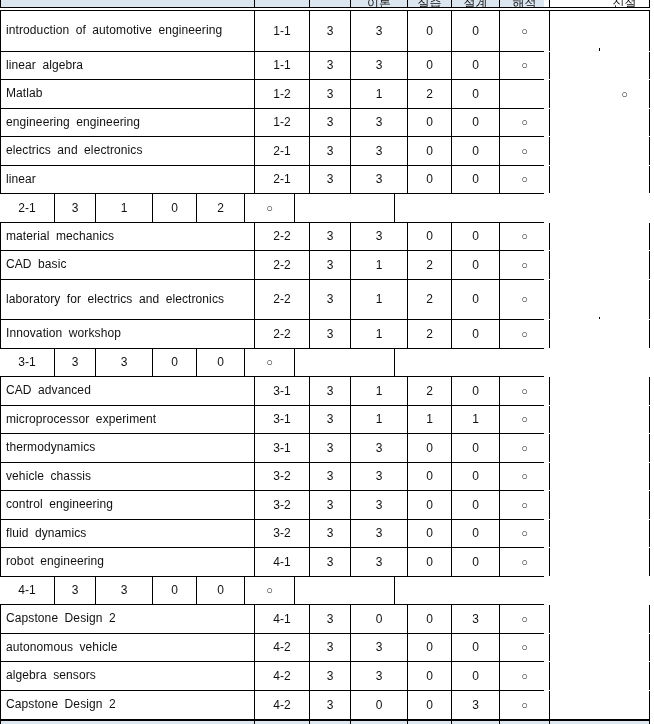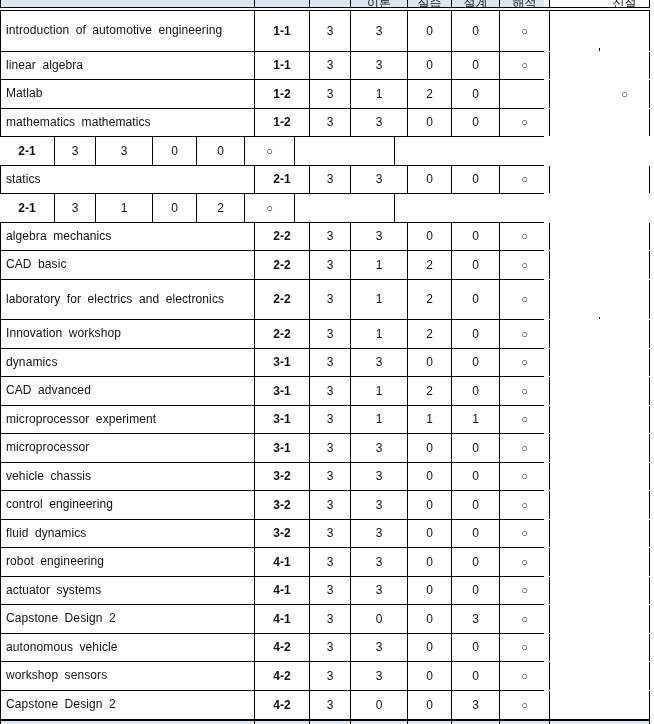--- a/index.html
+++ b/index.html
@@ -30,21 +30,21 @@
   .cell{
     box-sizing:border-box;border-right:1px solid #000;flex:0 0 auto;
     display:flex;align-items:center;justify-content:center;
     overflow:hidden;white-space:nowrap;
   }
   .cell.c0{
     border-left:1px solid #000;justify-content:flex-start;
     padding:0 6px 0 5px;white-space:normal;line-height:13px;
     word-spacing:3px;letter-spacing:0.1px;
   }
-  .c0{width:255px;} .c1{width:55px;font-weight:bold;} .c2{width:41px;} .c3{width:57px;}
+  .c0{width:255px;} .c1{width:55px;} .c2{width:41px;} .c3{width:57px;}
   .c4{width:44px;} .c5{width:48px;} .c6{width:50px;} .c7{width:50px;margin-top:37px;} .c8{width:50px;}
   .mark{font-size:11px;}
 
   
   .bottom-strip{
     display:flex;width:650px;height:5px;box-sizing:border-box;
     background:#dce6f1;border-top:2px solid #000;
   }
   .bcell{box-sizing:border-box;border-right:1px solid #000;flex:0 0 auto;}
   .bcell.c0{border-left:1px solid #000;}
@@ -114,63 +114,64 @@
         <div class="cell c1">1-2</div>
         <div class="cell c2">3</div>
         <div class="cell c3">1</div>
         <div class="cell c4">2</div>
         <div class="cell c5">0</div>
         <div class="cell c6 mark"></div>
         <div class="cell c7 mark"></div>
         <div class="cell c8 mark">○</div>
       </div>
       <div class="row">
-        <div class="cell c0">mathematics mathematics</div>
+        <div class="cell c0">engineering engineering</div>
         <div class="cell c1">1-2</div>
         <div class="cell c2">3</div>
         <div class="cell c3">3</div>
         <div class="cell c4">0</div>
         <div class="cell c5">0</div>
         <div class="cell c6 mark">○</div>
         <div class="cell c7 mark"></div>
         <div class="cell c8 mark"></div>
       </div>
       <div class="row">
+        <div class="cell c0">electrics and electronics</div>
         <div class="cell c1">2-1</div>
         <div class="cell c2">3</div>
         <div class="cell c3">3</div>
         <div class="cell c4">0</div>
         <div class="cell c5">0</div>
         <div class="cell c6 mark">○</div>
         <div class="cell c7 mark"></div>
         <div class="cell c8 mark"></div>
       </div>
       <div class="row">
-        <div class="cell c0">statics</div>
+        <div class="cell c0">linear</div>
         <div class="cell c1">2-1</div>
         <div class="cell c2">3</div>
         <div class="cell c3">3</div>
         <div class="cell c4">0</div>
         <div class="cell c5">0</div>
         <div class="cell c6 mark">○</div>
         <div class="cell c7 mark"></div>
         <div class="cell c8 mark"></div>
       </div>
       <div class="row">
         <div class="cell c1">2-1</div>
         <div class="cell c2">3</div>
         <div class="cell c3">1</div>
         <div class="cell c4">0</div>
         <div class="cell c5">2</div>
         <div class="cell c6 mark">○</div>
         <div class="cell c7 mark"></div>
         <div class="cell c8 mark"></div>
       </div>
       <div class="row">
-        <div class="cell c0">algebra mechanics</div>
+        <div class="cell c0">material mechanics</div>
         <div class="cell c1">2-2</div>
         <div class="cell c2">3</div>
         <div class="cell c3">3</div>
         <div class="cell c4">0</div>
         <div class="cell c5">0</div>
         <div class="cell c6 mark">○</div>
         <div class="cell c7 mark"></div>
         <div class="cell c8 mark"></div>
       </div>
       <div class="row">
@@ -200,21 +201,20 @@
         <div class="cell c1">2-2</div>
         <div class="cell c2">3</div>
         <div class="cell c3">1</div>
         <div class="cell c4">2</div>
         <div class="cell c5">0</div>
         <div class="cell c6 mark">○</div>
         <div class="cell c7 mark"></div>
         <div class="cell c8 mark"></div>
       </div>
       <div class="row">
-        <div class="cell c0">dynamics</div>
         <div class="cell c1">3-1</div>
         <div class="cell c2">3</div>
         <div class="cell c3">3</div>
         <div class="cell c4">0</div>
         <div class="cell c5">0</div>
         <div class="cell c6 mark">○</div>
         <div class="cell c7 mark"></div>
         <div class="cell c8 mark"></div>
       </div>
       <div class="row">
@@ -233,21 +233,21 @@
         <div class="cell c1">3-1</div>
         <div class="cell c2">3</div>
         <div class="cell c3">1</div>
         <div class="cell c4">1</div>
         <div class="cell c5">1</div>
         <div class="cell c6 mark">○</div>
         <div class="cell c7 mark"></div>
         <div class="cell c8 mark"></div>
       </div>
       <div class="row">
-        <div class="cell c0">microprocessor</div>
+        <div class="cell c0">thermodynamics</div>
         <div class="cell c1">3-1</div>
         <div class="cell c2">3</div>
         <div class="cell c3">3</div>
         <div class="cell c4">0</div>
         <div class="cell c5">0</div>
         <div class="cell c6 mark">○</div>
         <div class="cell c7 mark"></div>
         <div class="cell c8 mark"></div>
       </div>
       <div class="row">
@@ -288,21 +288,20 @@
         <div class="cell c1">4-1</div>
         <div class="cell c2">3</div>
         <div class="cell c3">3</div>
         <div class="cell c4">0</div>
         <div class="cell c5">0</div>
         <div class="cell c6 mark">○</div>
         <div class="cell c7 mark"></div>
         <div class="cell c8 mark"></div>
       </div>
       <div class="row">
-        <div class="cell c0">actuator systems</div>
         <div class="cell c1">4-1</div>
         <div class="cell c2">3</div>
         <div class="cell c3">3</div>
         <div class="cell c4">0</div>
         <div class="cell c5">0</div>
         <div class="cell c6 mark">○</div>
         <div class="cell c7 mark"></div>
         <div class="cell c8 mark"></div>
       </div>
       <div class="row">
@@ -321,21 +320,21 @@
         <div class="cell c1">4-2</div>
         <div class="cell c2">3</div>
         <div class="cell c3">3</div>
         <div class="cell c4">0</div>
         <div class="cell c5">0</div>
         <div class="cell c6 mark">○</div>
         <div class="cell c7 mark"></div>
         <div class="cell c8 mark"></div>
       </div>
       <div class="row">
-        <div class="cell c0">workshop sensors</div>
+        <div class="cell c0">algebra sensors</div>
         <div class="cell c1">4-2</div>
         <div class="cell c2">3</div>
         <div class="cell c3">3</div>
         <div class="cell c4">0</div>
         <div class="cell c5">0</div>
         <div class="cell c6 mark">○</div>
         <div class="cell c7 mark"></div>
         <div class="cell c8 mark"></div>
       </div>
       <div class="row">

